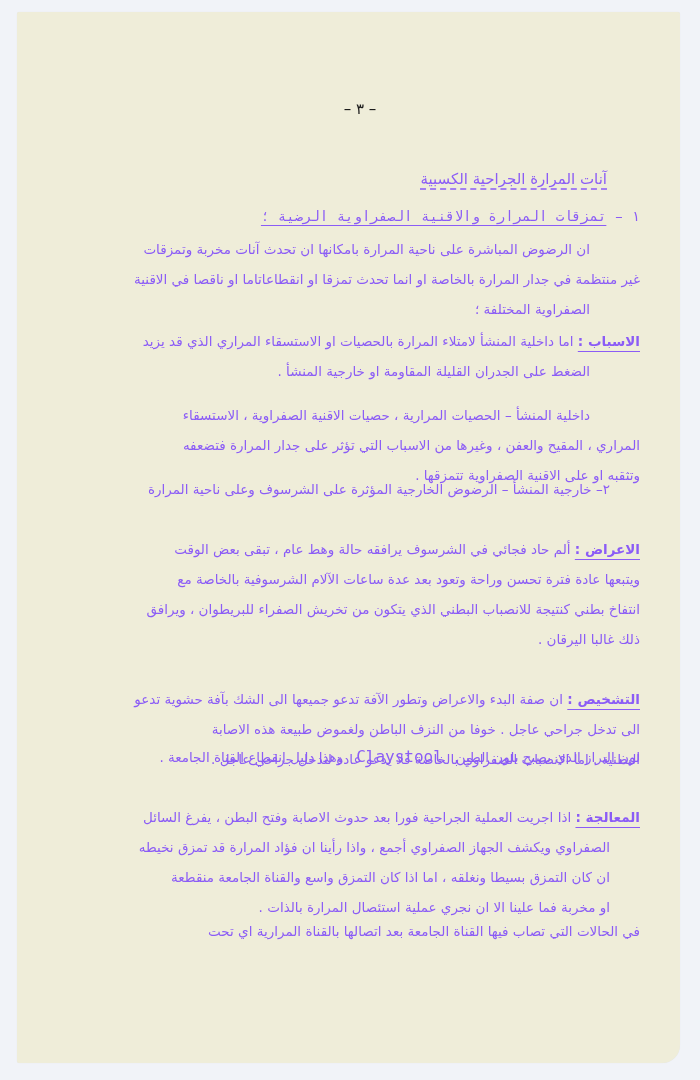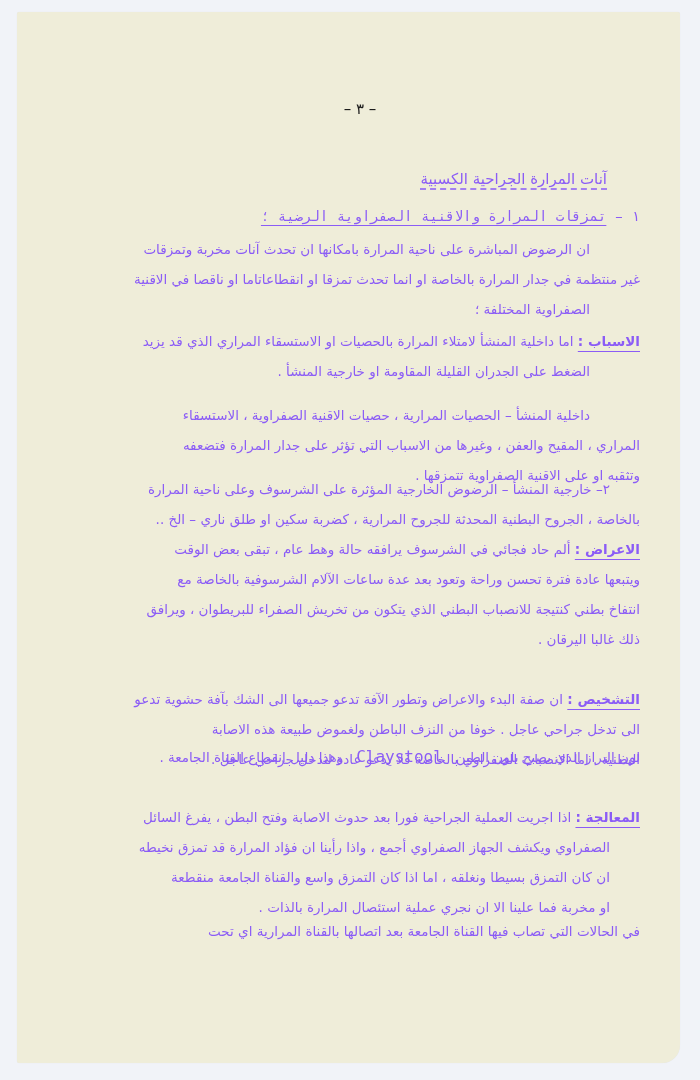--- a/index.html
+++ b/index.html
@@ -114,21 +114,20 @@
 </div>
 
 <div class="doc para" style="top:378px;margin-top:22px;">
   <span class="line indent">داخلية المنشأ – الحصيات المرارية ، حصيات الاقنية الصفراوية ، الاستسقاء</span>
   <span class="line">المراري ، المقيح والعفن ، وغيرها من الاسباب التي تؤثر على جدار المرارة فتضعفه</span>
   <span class="line">وتثقبه او على الاقنية الصفراوية تتمزقها .</span>
 </div>
 
 <div class="doc para" style="top:474px;">
   <span class="line indent2">٢– خارجية المنشأ – الرضوض الخارجية المؤثرة على الشرسوف وعلى ناحية المرارة</span>
-  <span class="line">بالخاصة ، الجروح البطنية المحدثة للجروح المرارية ، كضربة سكين او طلق ناري – الخ ..</span>
 </div>
 
 <div class="doc para" style="top:534px;">
   <span class="line">
     <span class="label">الاعراض :</span>
     <span>ألم حاد فجائي في الشرسوف يرافقه حالة وهط عام ، تبقى بعض الوقت</span>
   </span>
   <span class="line">ويتبعها عادة فترة تحسن وراحة وتعود بعد عدة ساعات الآلام الشرسوفية بالخاصة مع</span>
   <span class="line">انتفاخ بطني كنتيجة للانصباب البطني الذي يتكون من تخريش الصفراء للبريطوان ، ويرافق</span>
   <span class="line">ذلك غالبا اليرقان .</span>

